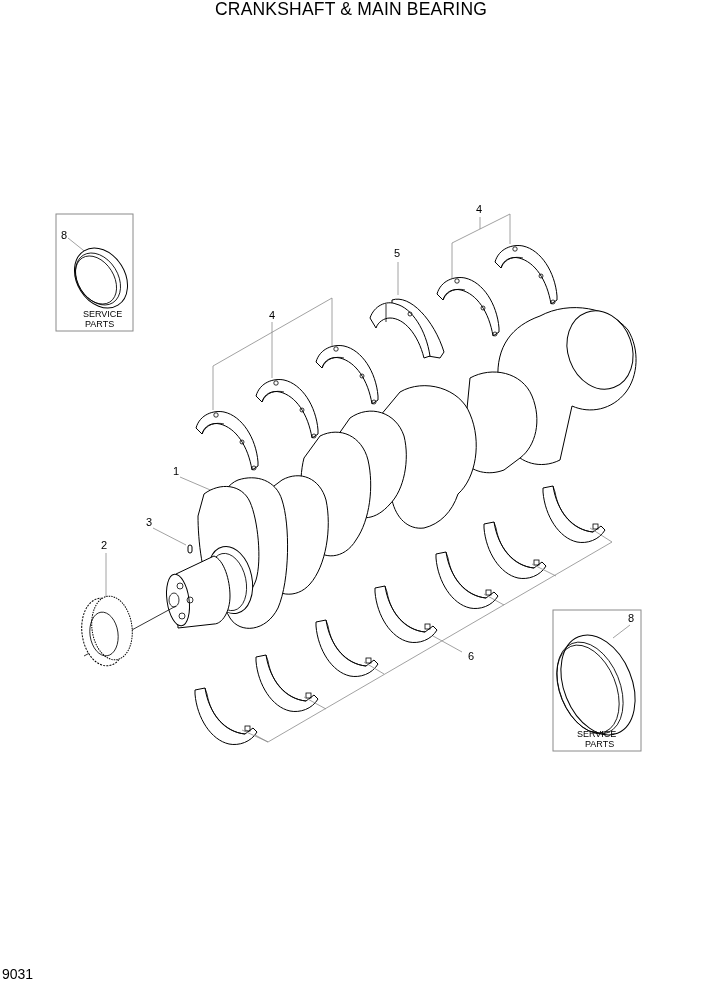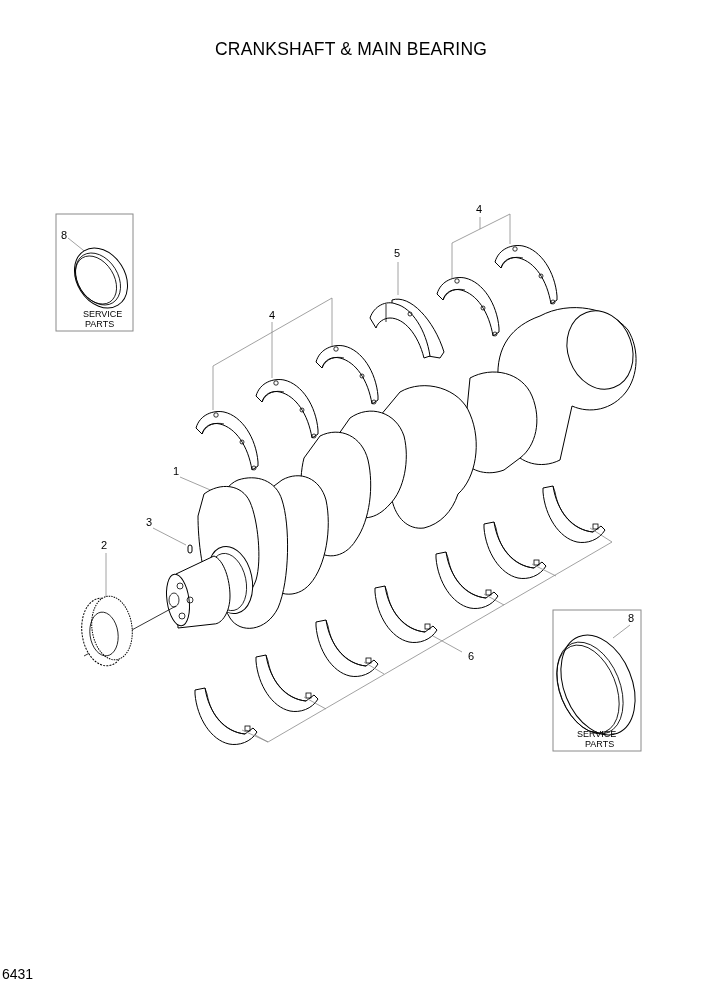--- a/index.html
+++ b/index.html
@@ -1,19 +1,19 @@
 <!DOCTYPE html>
 <html><head>
 <meta charset="utf-8">
 <style>
   html, body { margin: 0; padding: 0; background: #ffffff; }
   body { width: 702px; height: 992px; position: relative; overflow: hidden;
          font-family: "Liberation Sans", sans-serif; color: #000; }
   .title { position: absolute; left: 0; right: 0; top: -1px; text-align: center;
-           font-size: 17.5px; letter-spacing: 0.2px; margin-top: 40px; }
+           font-size: 17.5px; letter-spacing: 0.2px; }
   .page-num { position: absolute; left: 2px; top: 966px; font-size: 14px; }
   svg.diagram { position: absolute; left: 0; top: 0; }
   .callout { font-family: "Liberation Sans", sans-serif; font-size: 11px; fill: #000; }
   .sp { font-family: "Liberation Sans", sans-serif; font-size: 9px; fill: #000; }
   .part { fill: #fff; stroke: #000; stroke-width: 1; stroke-linejoin: round; }
   .thin { fill: none; stroke: #000; stroke-width: 0.8; }
   .lead { fill: none; stroke: #8a8a8a; stroke-width: 0.8; }
   .box  { fill: none; stroke: #8a8a8a; stroke-width: 1; }
 </style>
 </head>
@@ -170,13 +170,13 @@
   <g>
     <line class="lead" x1="242" y1="730" x2="268" y2="742"></line>
     <line class="lead" x1="304" y1="697" x2="326" y2="709"></line>
     <line class="lead" x1="364" y1="662" x2="384" y2="674"></line>
     <line class="lead" x1="484" y1="594" x2="504" y2="605"></line>
     <line class="lead" x1="532" y1="564" x2="556" y2="576"></line>
     <line class="lead" x1="590" y1="528" x2="612" y2="542"></line>
   </g>
 </svg>
 
-<div class="page-num">6431</div>
+<div class="page-num">9031</div>
 
 </body></html>

